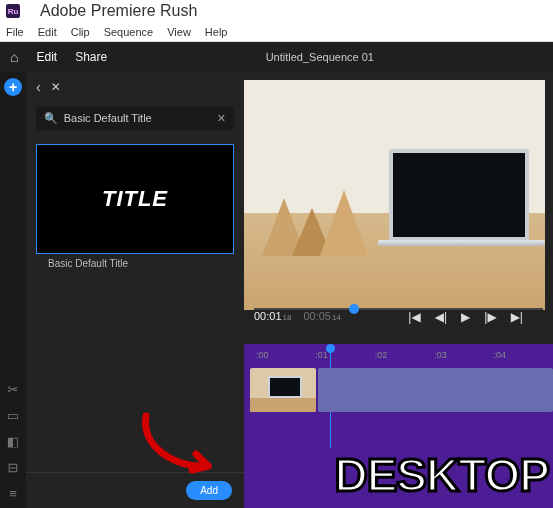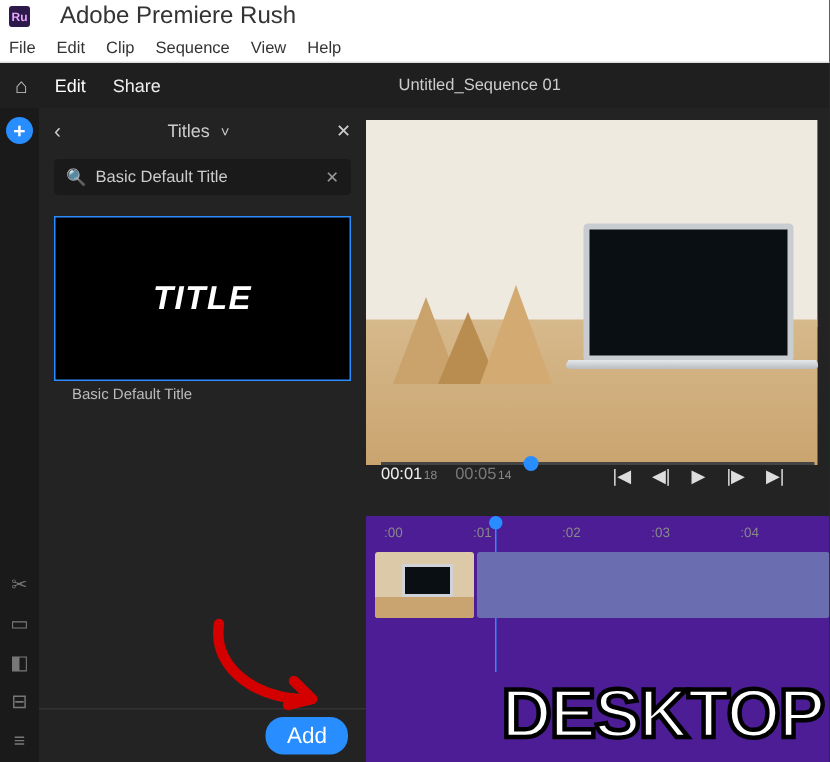--- a/index.html
+++ b/index.html
@@ -26,21 +26,21 @@
   .panel-head .chev { font-size:10px; margin-left:4px; }
   .panel-head .close { font-size:12px; }
   .searchbar { margin: 4px 10px; height:24px; background:#1a1a1a; border-radius:3px; display:flex; align-items:center; padding:0 8px; gap:6px; color:#bbb; font-size:11px;}
   .searchbar input { flex:1; background:transparent; border:none; color:#ccc; font-size:11px; outline:none;}
   .searchbar .clear { font-size:11px; color:#999; }
   .thumb-wrap { padding:10px; }
   .thumb { width:198px; height:110px; background:#000; border:1px solid #2a8cff; display:flex; align-items:center; justify-content:center; }
   .thumb-label { color:#fff; font-weight:900; font-size:22px; letter-spacing:1px; font-style:italic }
   .thumb-caption { color:#bbb; font-size:10px; padding:4px 12px; }
   .panel-footer { margin-top:auto; border-top:1px solid #333; height:36px; display:flex; align-items:center; justify-content:flex-end; padding:0 12px;}
-  .add-btn { background:#288dff; color:#fff; border:none; border-radius:12px; padding:4px 14px; font-size:15px; }
+  .add-btn { background:#288dff; color:#fff; border:none; border-radius:12px; padding:4px 14px; font-size:10px; }
   .right { flex:1; background:#232323; display:flex; flex-direction:column; }
   .preview { flex:0 0 230px; background:#1a1a1a; margin:8px 8px 0 0; position:relative; overflow:hidden;}
   .preview-scene { position:absolute; inset:0; background:linear-gradient(#e8e2d7,#e8e2d7);}
   .wall { position:absolute; top:0; left:0; right:0; height:60%; background:#efeae0;}
   .desk { position:absolute; bottom:0; left:0; right:0; height:42%; background:linear-gradient(#d6b98c,#caa46f);}
   .laptop { position:absolute; left:45%; top:30%; width:160px; height:130px;}
   .laptop-screen { width:140px; height:92px; background:#0a0f14; border:4px solid #c9ccd0; border-radius:3px; margin:0 auto;}
   .laptop-base { width:165px; height:10px; background:linear-gradient(#e6e8ea,#b9bcc0); margin:0 auto; border-radius:0 0 6px 6px; transform:perspective(200px) rotateX(55deg); transform-origin:top; position:relative; top:-1px;}
   .shapes { position:absolute; left:6%; top:46%; width:120px; height:70px;}
   .tri { position:absolute; bottom:0; width:0; height:0; border-style:solid;}
@@ -99,21 +99,20 @@
       <div class="rail-icon">▭</div>
       <div class="rail-icon">◧</div>
       <div class="rail-icon">⊟</div>
       <div class="rail-icon">≡</div>
     </div>
   </div>
 
   <div class="panel">
     <div class="panel-head">
       <span class="back">‹</span>
-      <span class="title"><span>Titles</span> <span class="chev">˅</span></span>
       <span class="close">✕</span>
     </div>
     <div class="searchbar">
       <span>🔍</span>
       <input value="Basic Default Title" style="">
       <span class="clear">✕</span>
     </div>
     <div class="thumb-wrap">
       <div class="thumb">
         <span class="thumb-label">TITLE</span>

